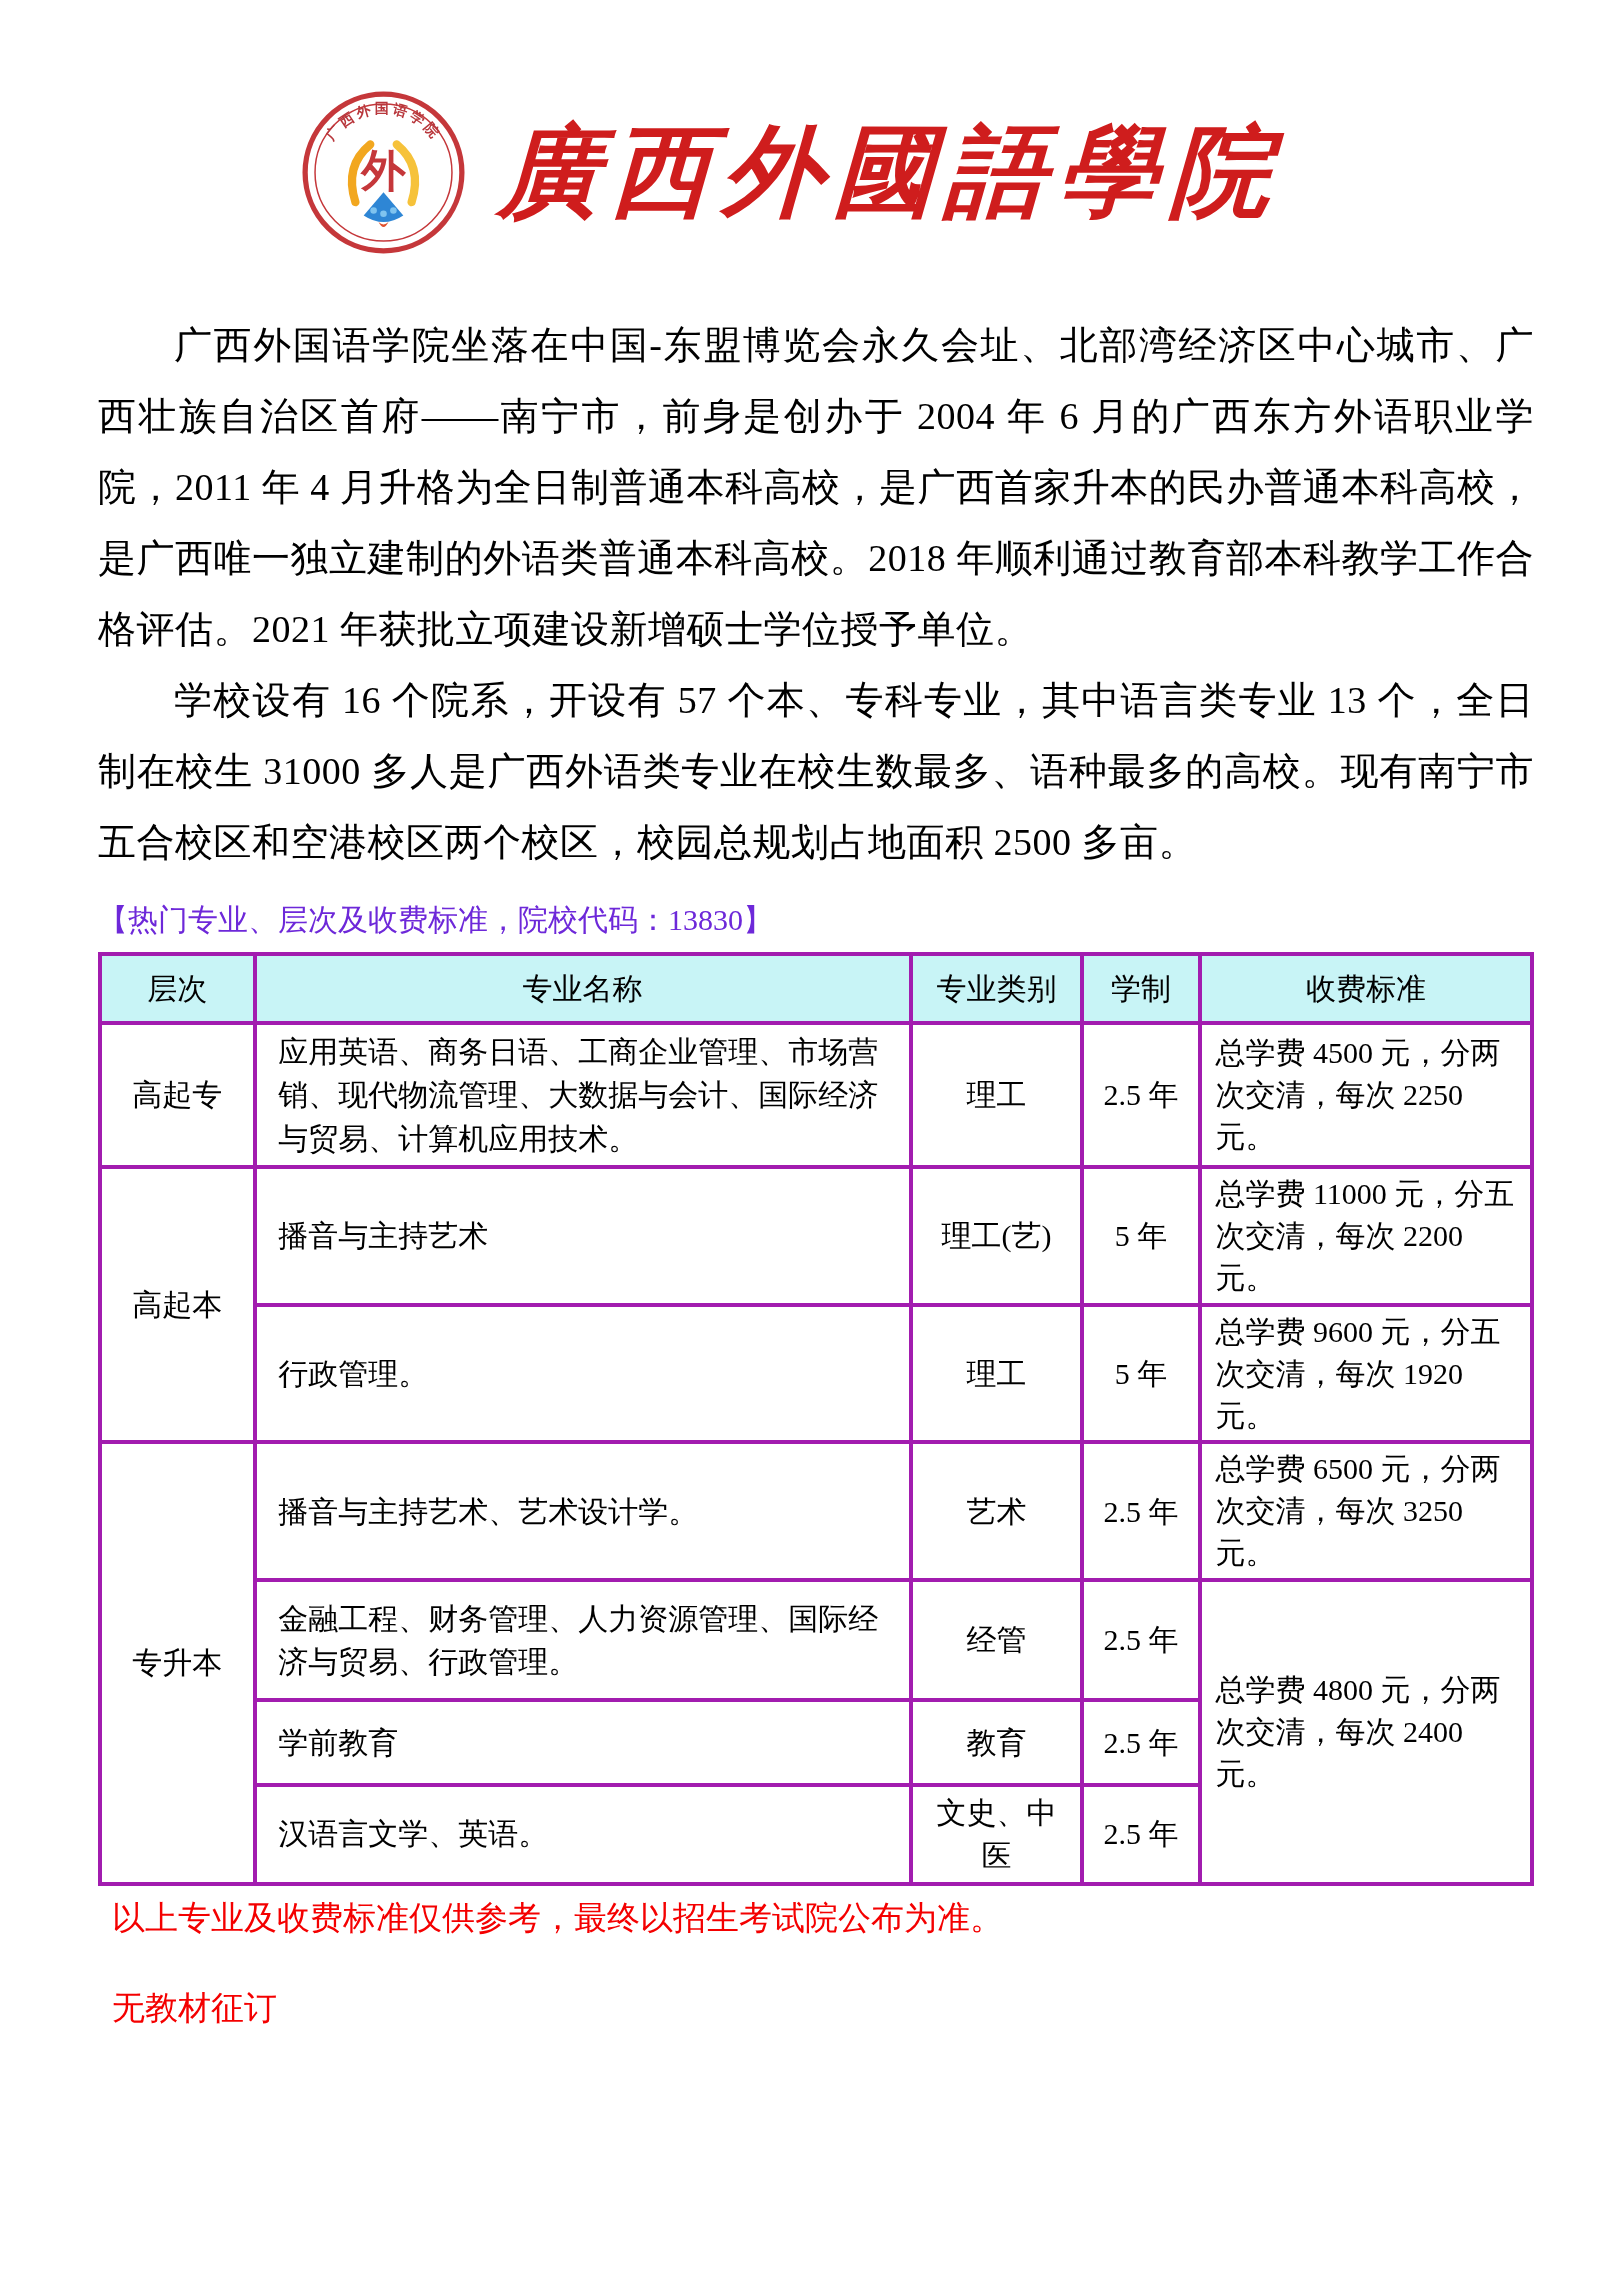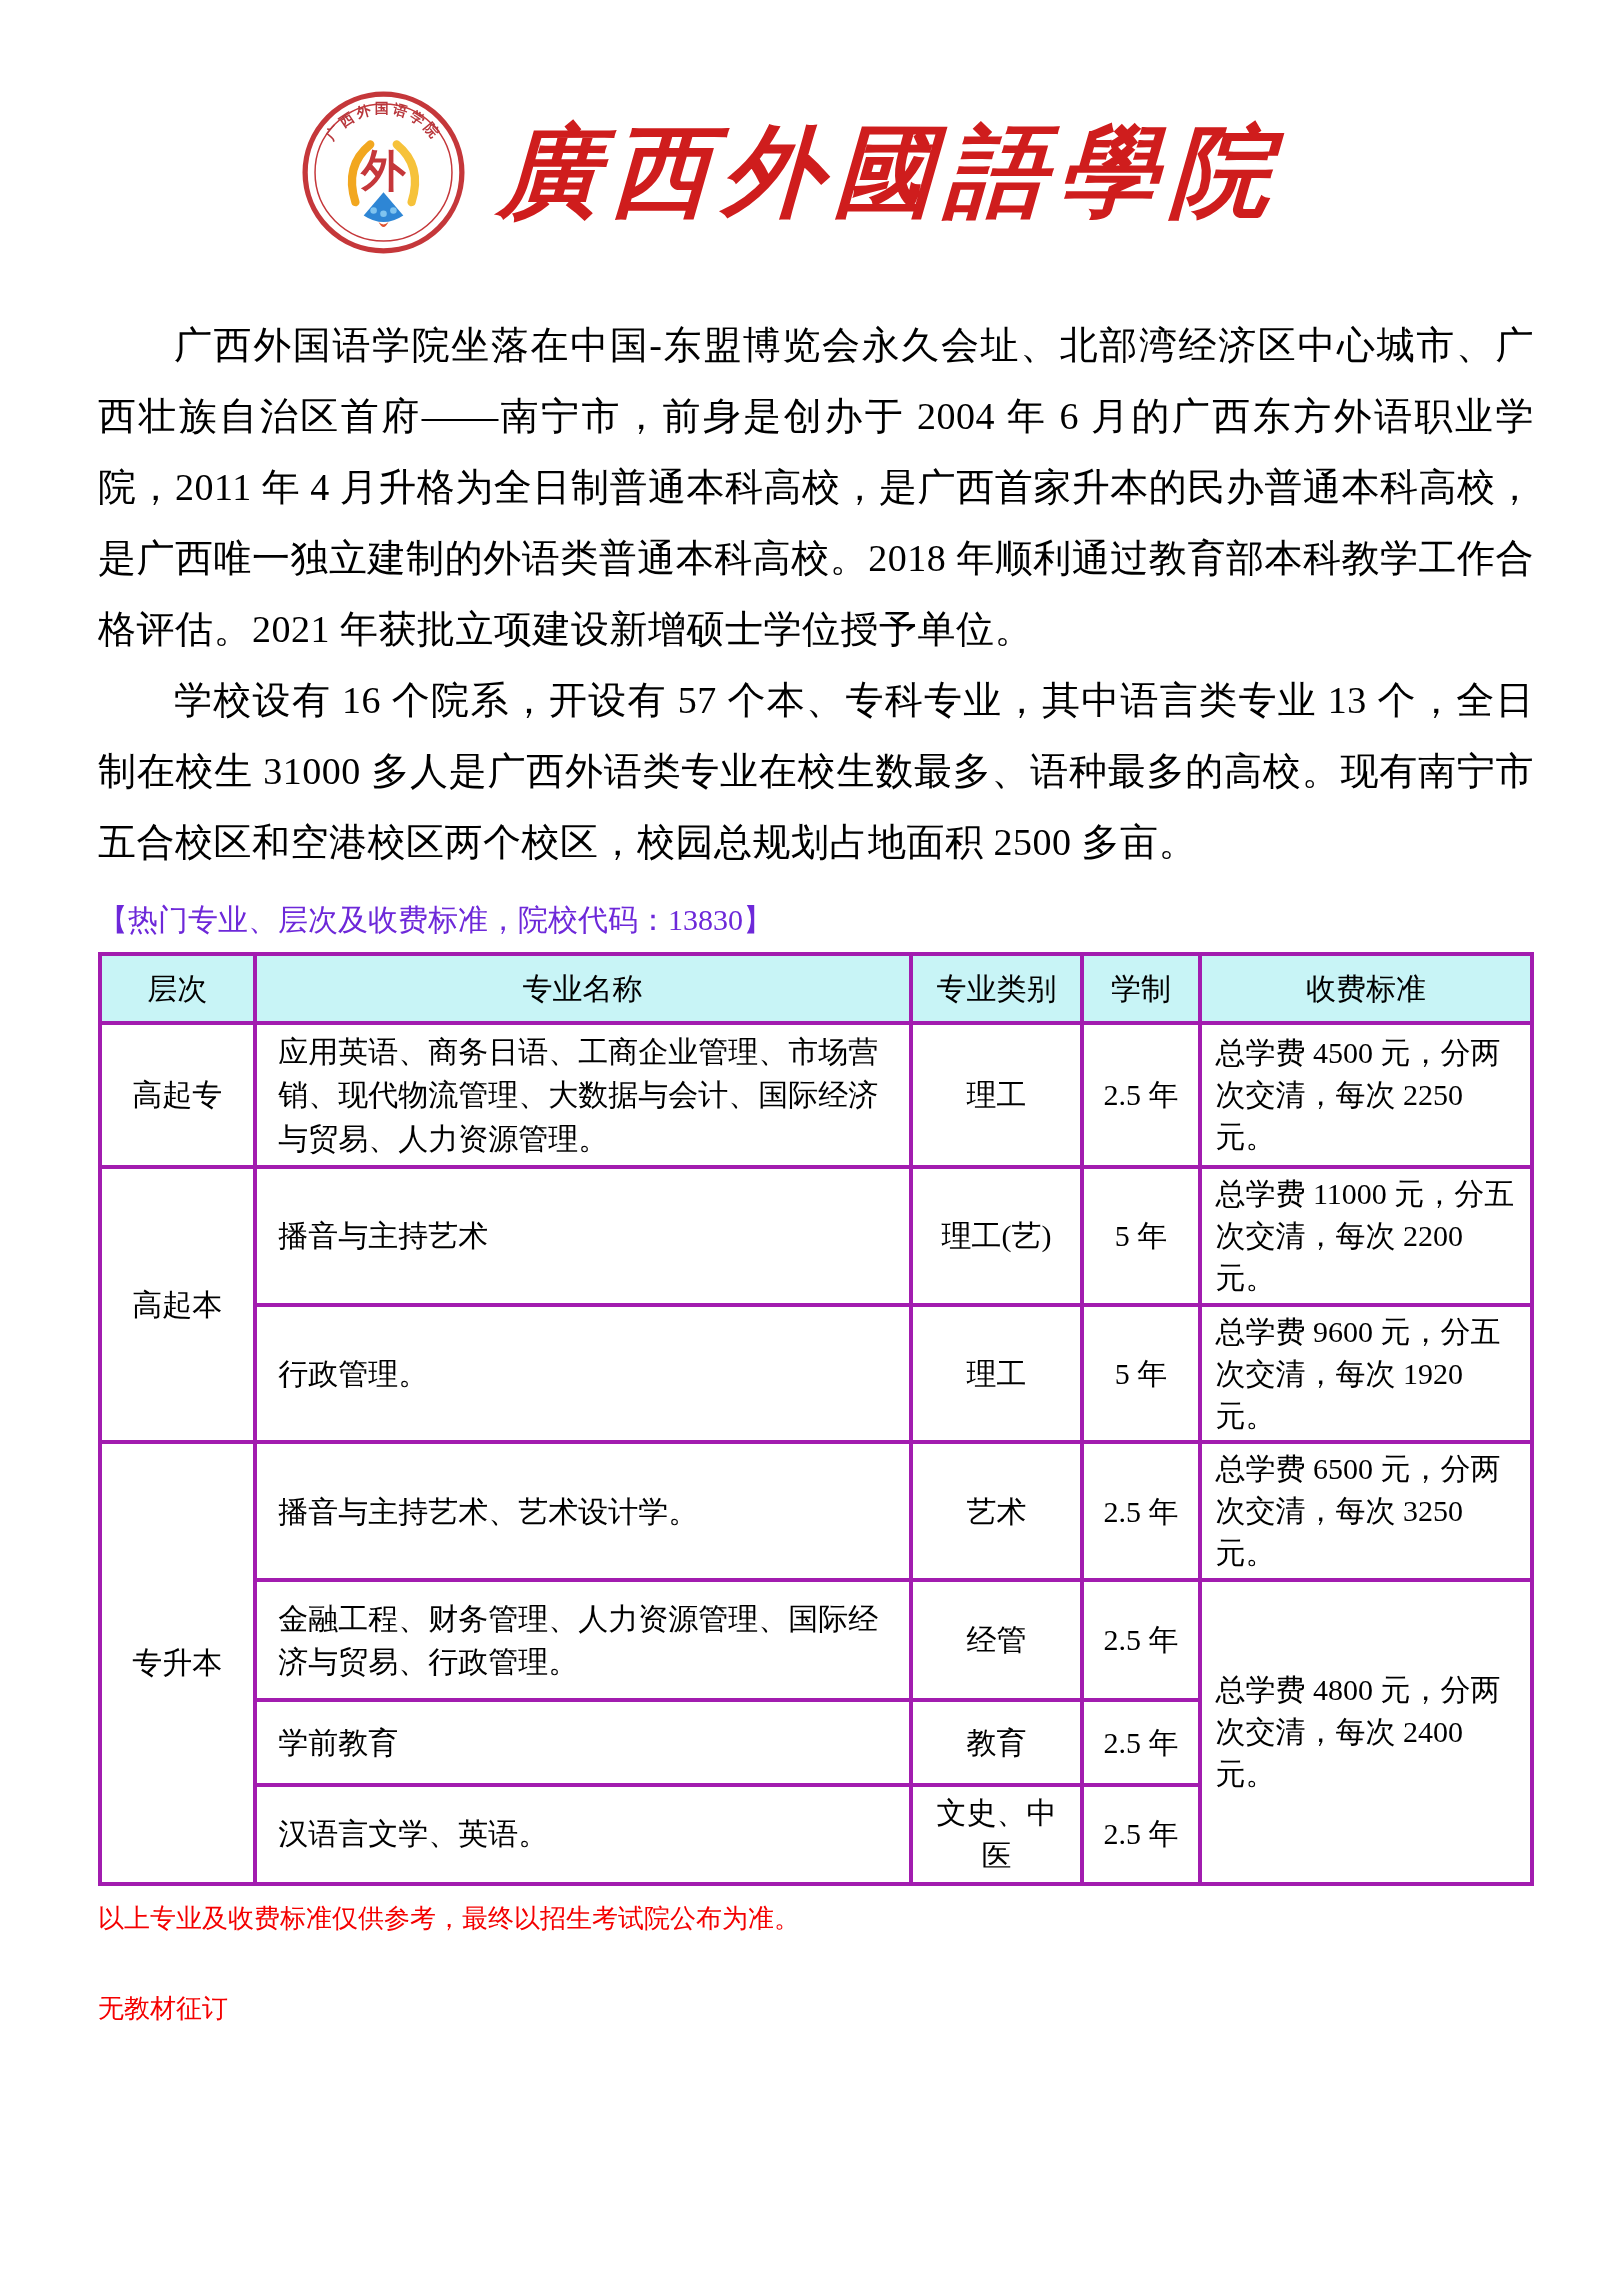--- a/index.html
+++ b/index.html
@@ -95,23 +95,23 @@
   tr.r1 td{height:132px;}
   tr.r2 td{height:98px;}
   tr.r3 td{height:94px;}
   tr.r4 td{height:84px;}
   tr.r5 td{height:108px;}
   tr.r6 td{height:73px;}
   tr.r7 td{height:78px;}
 
   
   .note{
-    margin:0;
+    margin:14px;
     color:#f40000;
-    font-size:26px;
+    font-size:33px;
     line-height:39px;
   }
   .note-disclaimer{margin-top:13.7px;}
   .note-textbook{margin-top:51px;}
 </style>
 </head>
 <body>
 
 <div class="page">
 
@@ -159,21 +159,21 @@
           <th>层次</th>
           <th>专业名称</th>
           <th>专业类别</th>
           <th>学制</th>
           <th>收费标准</th>
         </tr>
       </thead>
       <tbody>
         <tr class="r1">
           <td class="level">高起专</td>
-          <td class="major">应用英语、商务日语、工商企业管理、市场营销、现代物流管理、大数据与会计、国际经济与贸易、人力资源管理。</td>
+          <td class="major">应用英语、商务日语、工商企业管理、市场营销、现代物流管理、大数据与会计、国际经济与贸易、计算机应用技术。</td>
           <td class="cat">理工</td>
           <td class="dur">2.5 年</td>
           <td class="fee">总学费 4500 元，分两次交清，每次 2250 元。</td>
         </tr>
         <tr class="r2">
           <td class="level" rowspan="2">高起本</td>
           <td class="major">播音与主持艺术</td>
           <td class="cat">理工(艺)</td>
           <td class="dur">5 年</td>
           <td class="fee">总学费 11000 元，分五次交清，每次 2200 元。</td>

